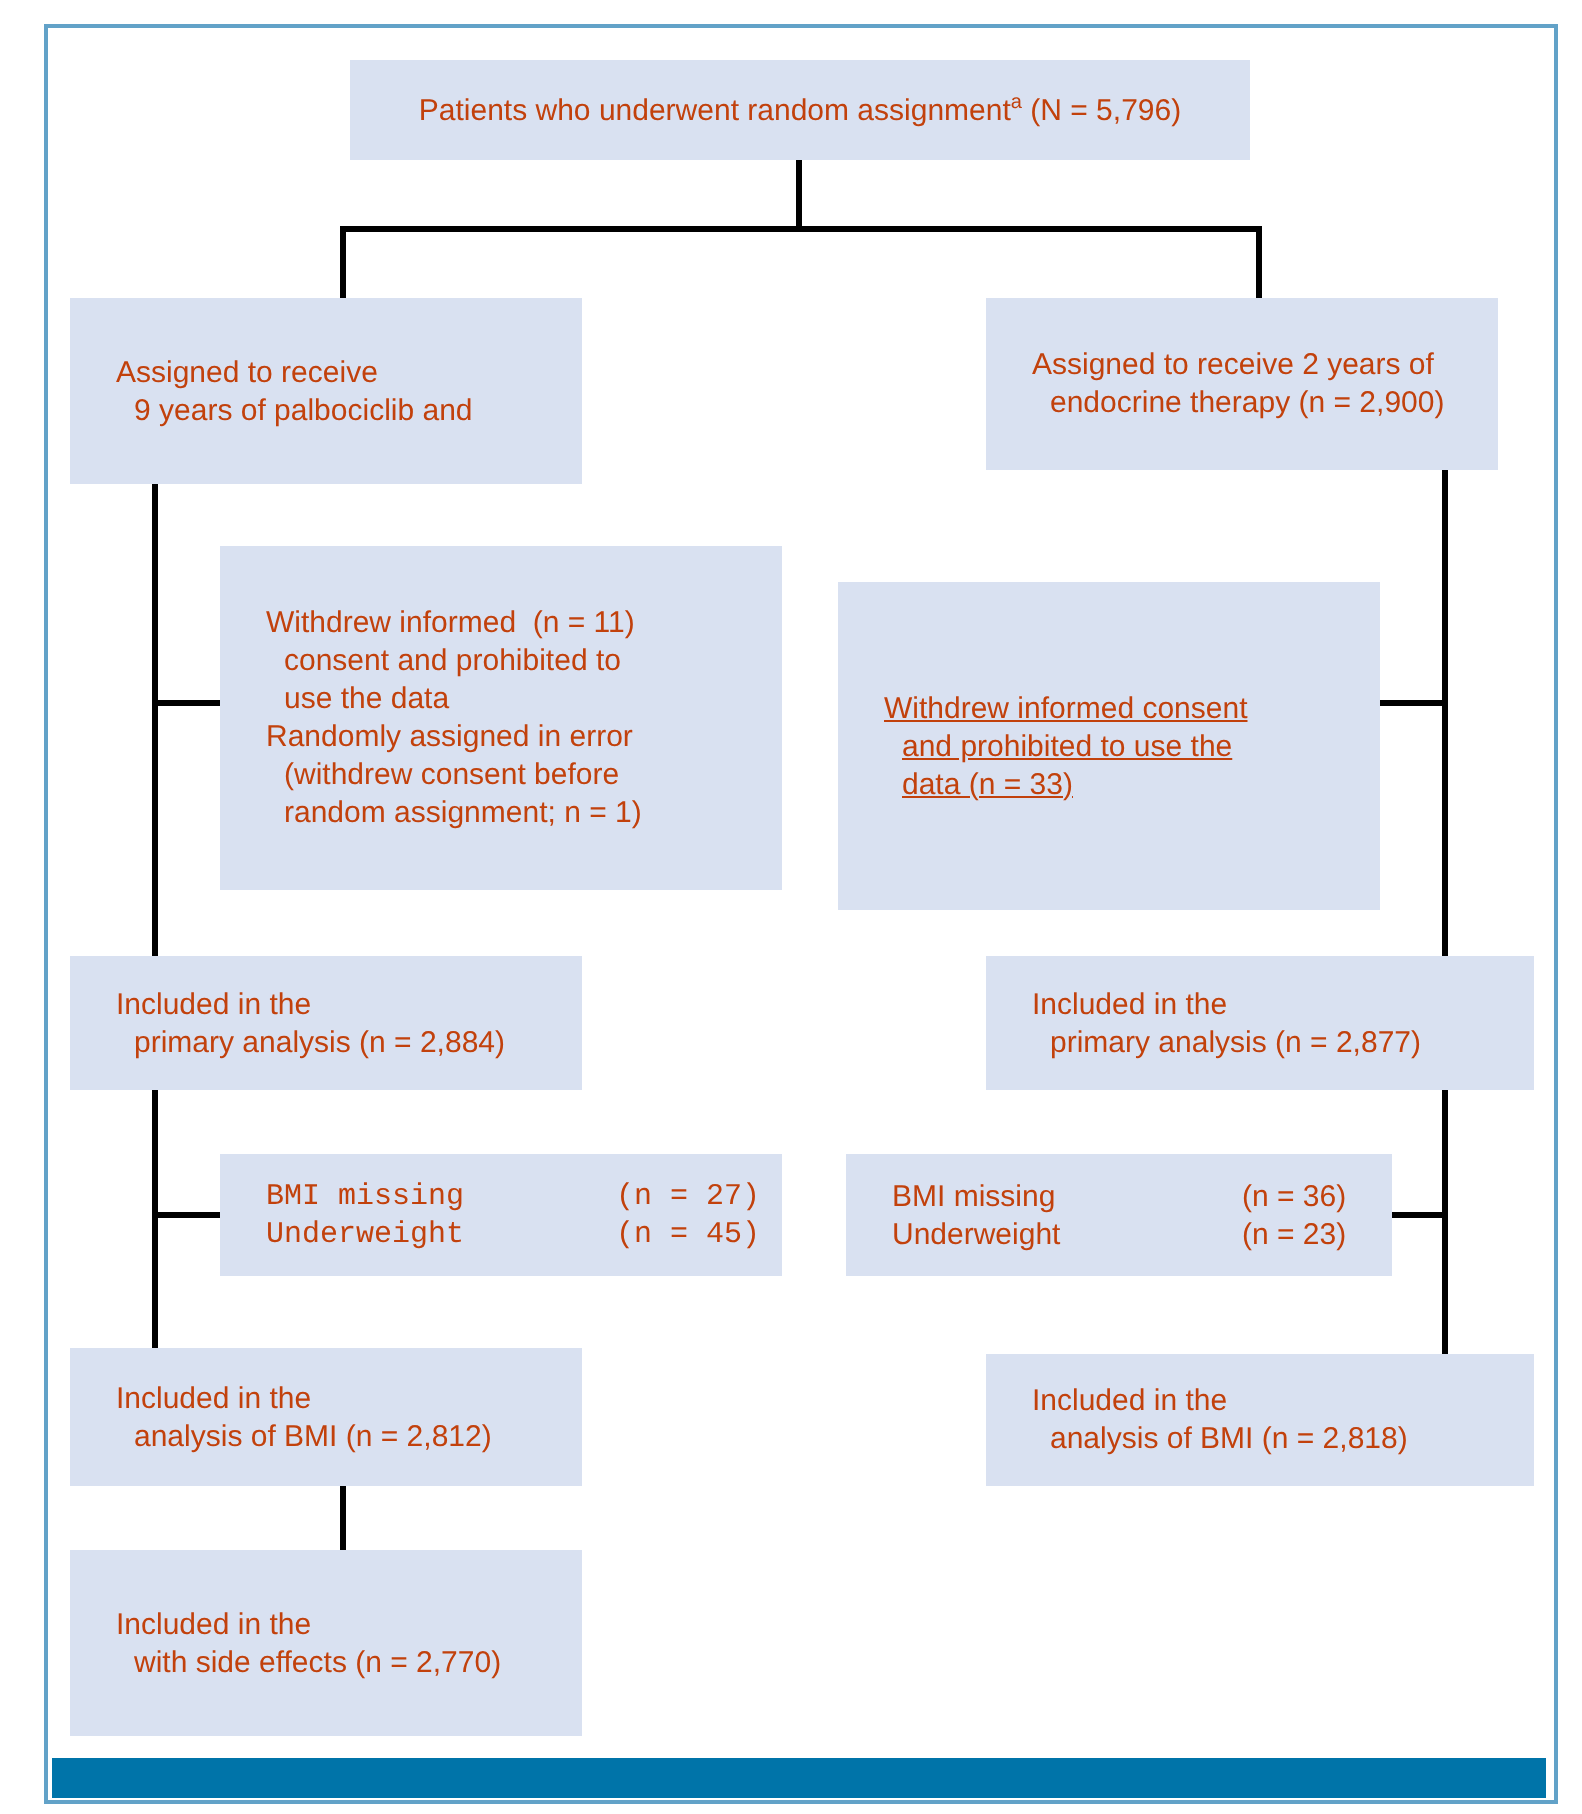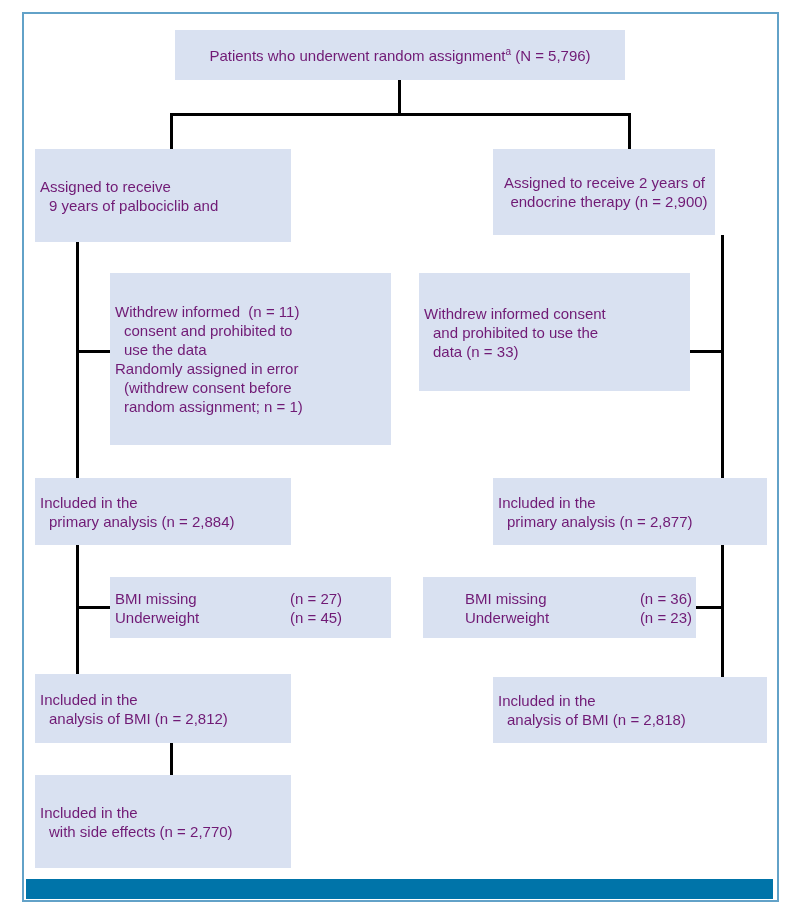--- a/index.html
+++ b/index.html
@@ -1,36 +1,36 @@
 <!DOCTYPE html>
 <html><head>
 <meta charset="utf-8">
 <style>
   html,body{margin:0;padding:0;background:#ffffff;}
   .stage{position:relative;width:791px;height:907px;background:#ffffff;overflow:hidden;
-         font-family:"Liberation Sans","DejaVu Sans",sans-serif;color:#701a75;}
+         font-family:"Liberation Sans","DejaVu Sans",sans-serif;color:#c2410c;}
   .frame{position:absolute;left:22px;top:12px;width:753px;height:886px;
          border:2px solid #62a2c8;background:#ffffff;}
   .footerbar{position:absolute;left:26px;top:879px;width:747px;height:20px;background:#0074a9;}
   .box{position:absolute;background:#d9e1f1;display:flex;flex-direction:column;
-       justify-content:center;padding-left:5px;padding-right:4px;box-sizing:border-box;
+       justify-content:center;padding-left:23px;padding-right:4px;box-sizing:border-box;
        font-size:15px;line-height:19px;}
   .ln{white-space:pre;}
   .ind{padding-left:9px;}
   .cline{position:absolute;background:#000000;}
   
   #b-top{left:175px;top:30px;width:450px;height:50px;padding:0;align-items:center;text-align:center;}
   #b-l-assigned{left:35px;top:149px;width:256px;height:93px;}
-  #b-r-assigned{left:493px;top:149px;width:222px;height:86px;text-align:center;}
+  #b-r-assigned{left:493px;top:149px;width:256px;height:86px;}
   #b-l-withdrew{left:110px;top:273px;width:281px;height:172px;}
-  #b-r-withdrew{left:419px;top:273px;width:271px;height:118px;}
+  #b-r-withdrew{left:419px;top:291px;width:271px;height:164px;text-decoration:underline;}
   #b-l-primary{left:35px;top:478px;width:256px;height:67px;}
   #b-r-primary{left:493px;top:478px;width:274px;height:67px;}
-  #b-l-bmi{left:110px;top:577px;width:281px;height:61px;}
-  #b-r-bmi{left:423px;top:577px;width:273px;height:61px;align-items:flex-end;}
+  #b-l-bmi{left:110px;top:577px;width:281px;height:61px;font-family:Liberation Mono, monospace;}
+  #b-r-bmi{left:423px;top:577px;width:273px;height:61px;}
   #b-l-bmianalysis{left:35px;top:674px;width:256px;height:69px;}
   #b-r-bmianalysis{left:493px;top:677px;width:274px;height:66px;}
   #b-l-final{left:35px;top:775px;width:256px;height:93px;}
   .lbl{display:inline-block;width:175px;}
   sup{font-size:10px;line-height:0;vertical-align:super;}
   
   #c-stem{left:398px;top:80px;width:3px;height:36px;}
   #c-split{left:170px;top:113px;width:461px;height:3px;}
   #c-dropL{left:170px;top:113px;width:3px;height:36px;}
   #c-dropR{left:628px;top:113px;width:3px;height:36px;}

